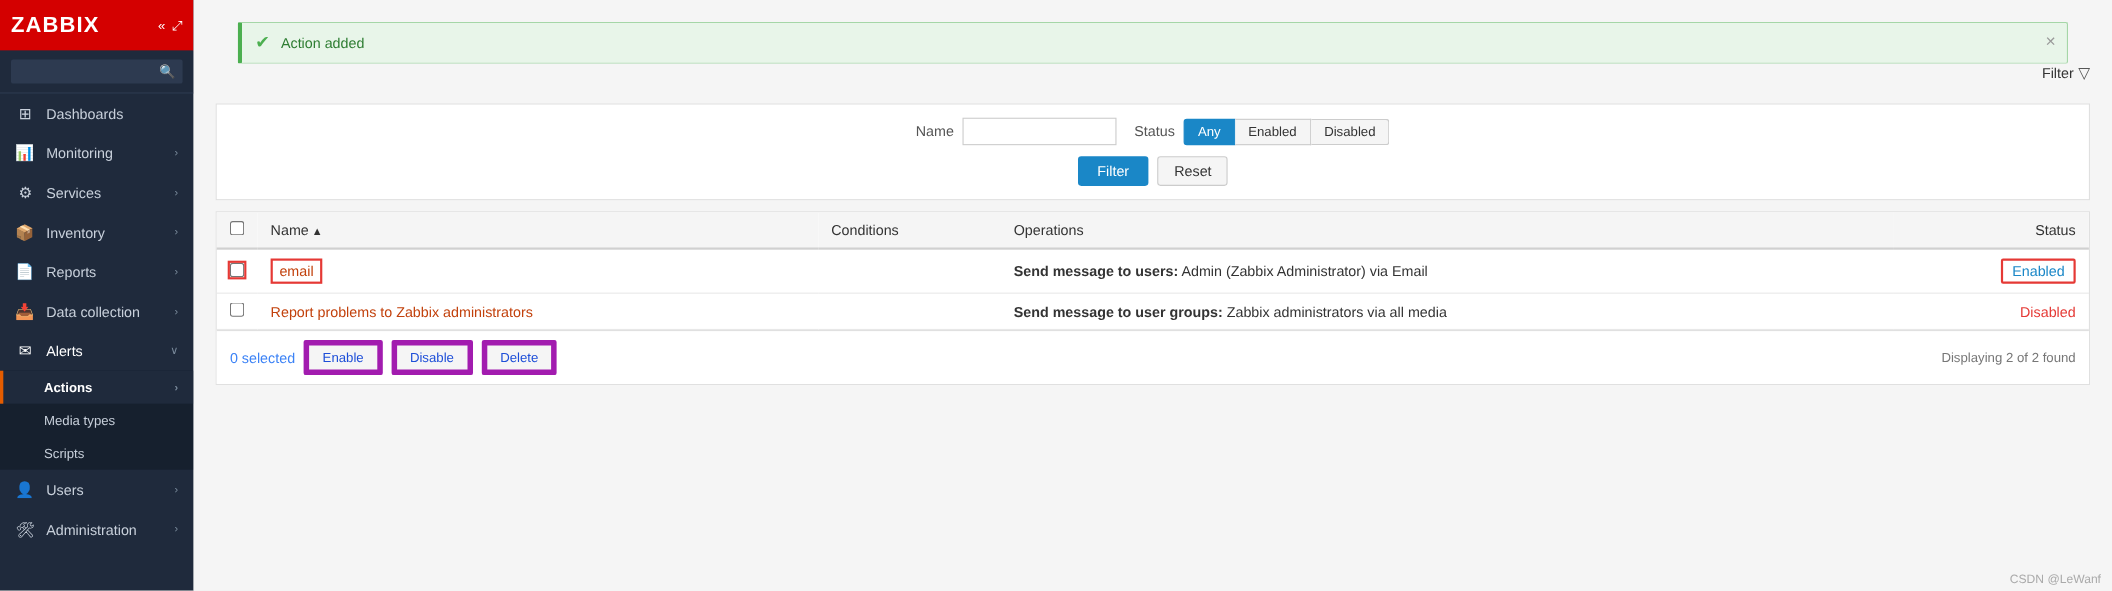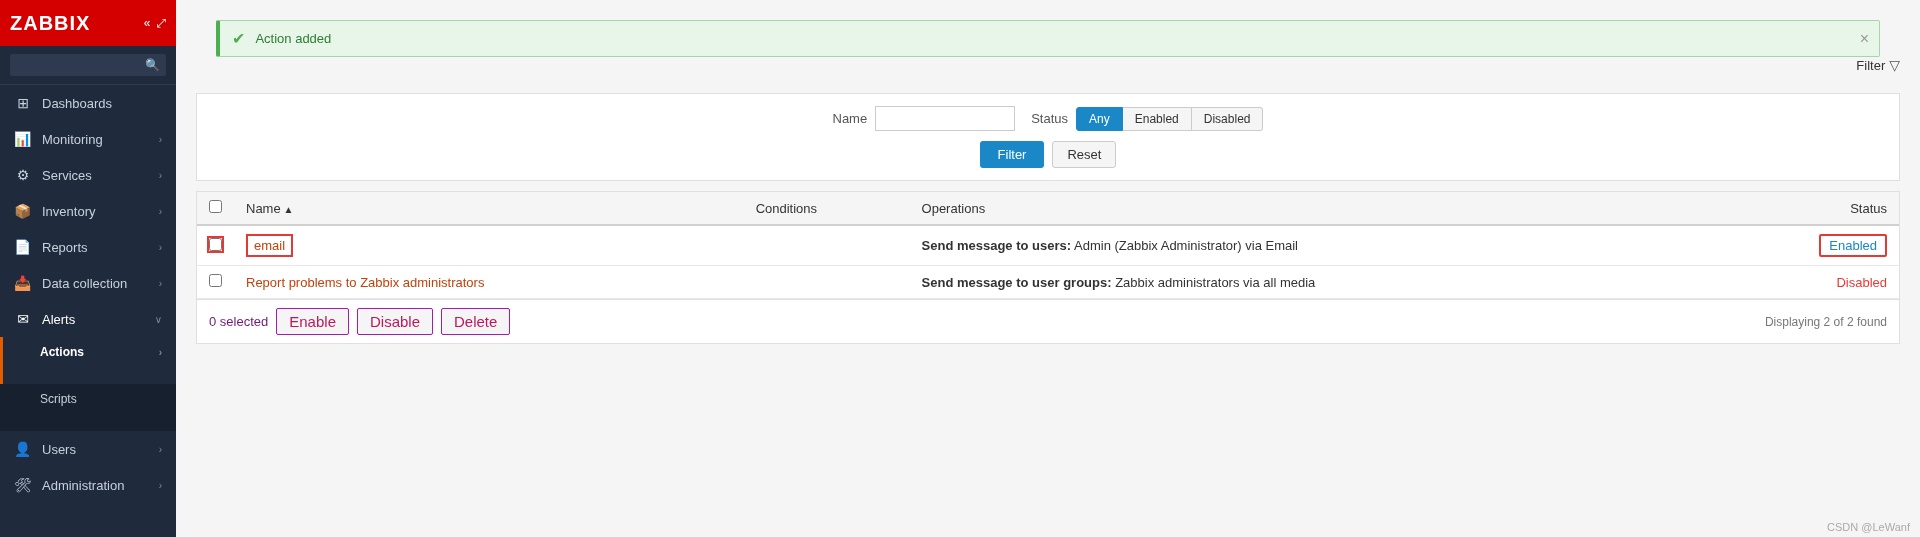--- a/index.html
+++ b/index.html
@@ -77,21 +77,21 @@
     }
     .nav-item .nav-icon { margin-right: 10px; font-size: 14px; width: 18px; text-align: center; }
     .nav-item .nav-arrow { margin-left: auto; font-size: 10px; color: #7a8a9b; }
     .nav-item.expanded { color: #fff; }
     .nav-sub {
       background: #16202e;
     }
     .nav-sub-item {
       display: flex;
       align-items: center;
-      padding: 8px 14px 25px 40px;
+      padding: 8px 14px 8px 40px;
       color: #c8d0db;
       cursor: pointer;
       font-size: 12px;
     }
     .nav-sub-item.active-sub { color: #fff; font-weight: bold; border-left: 3px solid #e45c00; background: #1f2a3c; padding-left: 37px; }
     .nav-sub-item .sub-arrow { margin-left: auto; font-size: 10px; color: #7a8a9b; }
 
     
     .main {
       flex: 1;
@@ -319,29 +319,29 @@
       background: #fff;
       border-top: 1px solid #e0e0e0;
     }
     .footer-left {
       display: flex;
       align-items: center;
       gap: 8px;
     }
     .selected-count {
       font-size: 13px;
-      color: #701a75;
+      color: #3b82f6;
     }
     .footer-btn {
-      border: 1px solid #a21caf;
+      border: 5px solid #a21caf;
       background: #f5f5f5;
       padding: 4px 12px;
-      font-size: 15px;
-      cursor: pointer;
-      color: #be185d;
+      font-size: 12px;
+      cursor: pointer;
+      color: #1d4ed8;
       border-radius: 2px;
     }
     .footer-right {
       font-size: 12px;
       color: #777;
     }
 
     
     .sort-asc::after { content: ' ▲'; font-size: 10px; }
 
@@ -410,20 +410,23 @@
 
     <div class="nav-item expanded">
       <span class="nav-icon">✉</span>
       <span>Alerts</span>
       <span class="nav-arrow">∨</span>
     </div>
     <div class="nav-sub">
       <div class="nav-sub-item active-sub">
         <span>Actions</span>
         <span class="sub-arrow">›</span>
+      </div>
+      <div class="nav-sub-item">
+        <span>Media types</span>
       </div>
       <div class="nav-sub-item">
         <span>Scripts</span>
       </div>
     </div>
 
     <div class="nav-item">
       <span class="nav-icon">👤</span>
       <span>Users</span>
       <span class="nav-arrow">›</span>

